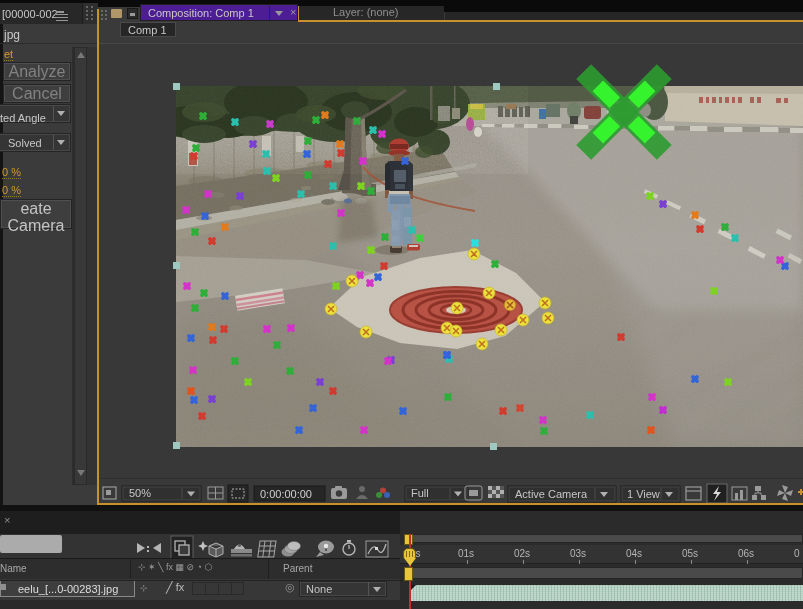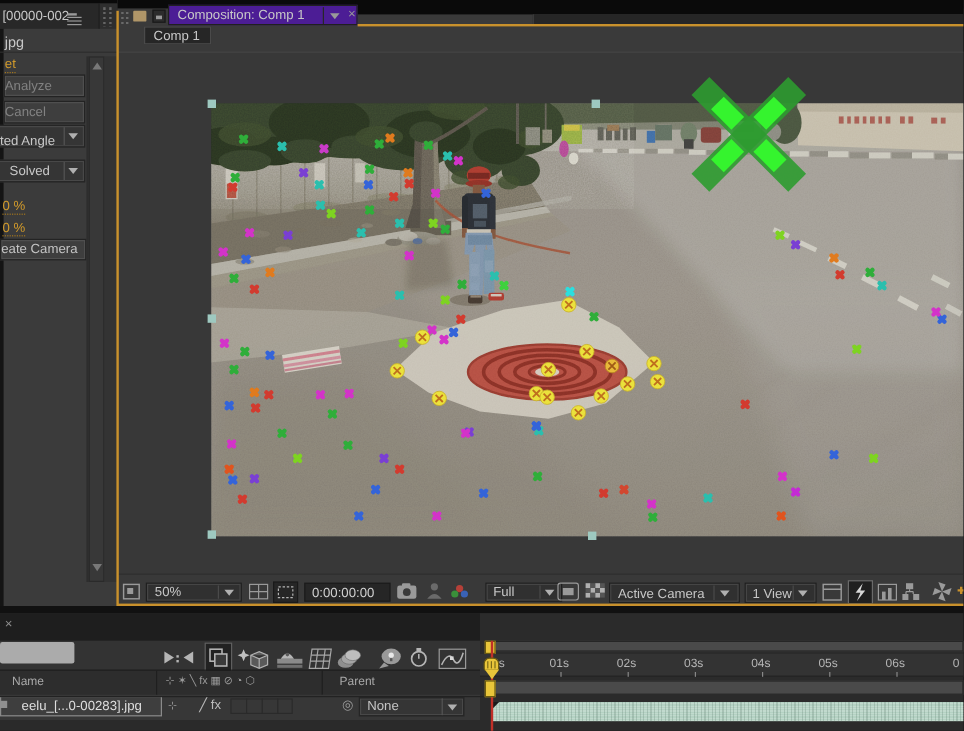--- a/index.html
+++ b/index.html
@@ -1,19 +1,19 @@
 <!DOCTYPE html>
 <html><head><meta charset="utf-8"><style>
 *{margin:0;padding:0;box-sizing:border-box}
 html,body{width:803px;height:609px;background:#0a0a0a;font-family:"Liberation Sans",sans-serif;overflow:hidden;position:relative}
 .a{position:absolute}
 .txt{color:#c8c8c8;font-size:11px;white-space:nowrap}
 .dim{color:#7d7d7d}
 .orange{color:#d19a2b}
-.btn{background:#3e3e3e;border:1px solid #232323;box-shadow:inset 0 0 0 1px #4f4f4f;color:#828282;font-size:11px;text-align:left}
+.btn{background:#3e3e3e;border:1px solid #232323;box-shadow:inset 0 0 0 1px #4f4f4f;color:#828282;font-size:16px;text-align:center}
 .dd{background:#353535;border:1px solid #252525;box-shadow:inset 0 0 0 1px #484848;color:#c4c4c4;font-size:11px}
 .tri{width:0;height:0;border-left:4px solid transparent;border-right:4px solid transparent;border-top:5px solid #b0b0b0}
 </style></head>
 <body>
 
 <div class="a" style="left:0;top:0;width:98px;height:505px;background:#3b3b3b">
   <div class="a" style="left:0;top:0;width:98px;height:3px;background:#0a0a0a"></div>
   <div class="a" style="left:0;top:3px;width:82px;height:21px;background:#282828"></div>
   <div class="a txt" style="left:2px;top:8px;font-size:11px">[00000-002</div>
   <div class="a" style="left:56px;top:11px;width:8px;height:2px;background:#999"></div>
@@ -35,21 +35,21 @@
   <div class="a txt" style="left:0px;top:112px">ted Angle</div>
   <div class="a" style="left:53px;top:106px;width:1px;height:15px;background:#555"></div>
   <div class="a tri" style="left:57px;top:111px"></div>
 
   <div class="a dd" style="left:-6px;top:133px;width:77px;height:19px"></div>
   <div class="a txt" style="left:8px;top:137px">Solved</div>
   <div class="a" style="left:53px;top:135px;width:1px;height:15px;background:#555"></div>
   <div class="a tri" style="left:57px;top:140px"></div>
   <div class="a orange" style="left:2px;top:166px;font-size:11px;border-bottom:1px dotted #a2761f">0 %</div>
   <div class="a orange" style="left:2px;top:184px;font-size:11px;border-bottom:1px dotted #a2761f">0 %</div>
-  <div class="a btn" style="left:0;top:199px;width:72px;height:18px;line-height:17px;color:#c4c4c4">eate Camera</div>
+  <div class="a btn" style="left:0;top:199px;width:72px;height:30px;line-height:17px;color:#c4c4c4">eate Camera</div>
 
   <div class="a" style="left:72px;top:47px;width:2px;height:438px;background:#2d2d2d"></div>
   <div class="a" style="left:74px;top:47px;width:13px;height:438px;background:#383838;border:1px solid #2a2a2a"></div>
   <div class="a" style="left:77px;top:52px;width:0;height:0;border-left:4px solid transparent;border-right:4px solid transparent;border-bottom:6px solid #787878"></div>
   <div class="a" style="left:77px;top:470px;width:0;height:0;border-left:4px solid transparent;border-right:4px solid transparent;border-top:6px solid #787878"></div>
   <div class="a" style="left:87px;top:47px;width:11px;height:438px;background:#333"></div>
 </div>
 
 <div class="a" style="left:98px;top:0;width:705px;height:505px;background:#3a3a3a">
 
@@ -62,20 +62,23 @@
   <div class="a" style="left:29px;top:8px;width:11px;height:11px;background:#2c2c2c;border:1px solid #191919"></div>
   <div class="a" style="left:32px;top:13px;width:5px;height:3px;background:#999"></div>
 
   <div class="a" style="left:42px;top:4px;width:158px;height:17px;background:#4c1d95;border:1px solid #202020;overflow:hidden">
     <div class="txt" style="position:absolute;left:7px;top:2px;font-size:11px">Composition: Comp 1</div>
     <div class="a" style="left:128px;top:1px;width:1px;height:14px;background:#272727"></div>
     <div class="tri" style="position:absolute;left:134px;top:6px;border-top-color:#999"></div>
     <div style="position:absolute;left:149px;top:1px;color:#9a9a9a;font-size:11px">×</div>
   </div>
 
+  <div class="a" style="left:200px;top:6px;width:146px;height:15px;background:#272727;border-left:1px solid #c9912c;overflow:hidden">
+    <div class="dim" style="position:absolute;left:34px;top:0px;font-size:11px;color:#8f8f8f">Layer: (none)</div>
+  </div>
   <div class="a" style="left:346px;top:12px;width:359px;height:9px;background:#262626"></div>
   <div class="a" style="left:346px;top:12px;width:1px;height:9px;background:#3a3a3a"></div>
 
   <div class="a" style="left:200px;top:20px;width:505px;height:1.5px;background:#c9912c"></div>
 
   <div class="a" style="left:22px;top:22px;width:56px;height:15px;background:#262626;border:1px solid #4a4a4a">
     <div class="txt" style="position:absolute;left:7px;top:1px;font-size:11px">Comp 1</div>
   </div>
   <div class="a" style="left:0;top:43px;width:705px;height:1px;background:#474747"></div>
 
@@ -674,21 +677,21 @@
       <line x1="219" y1="15" x2="219" y2="11" stroke="#b5b5b5" stroke-width="1.3"></line>
 
       <rect x="236" y="7" width="22" height="16" fill="none" stroke="#9a9a9a"></rect>
       <path d="M238,20 q6,-12 10,-4 q4,7 8,-6" fill="none" stroke="#b5b5b5" stroke-width="1.3"></path>
       <rect x="245" y="13" width="3" height="3" fill="#d8d8d8"></rect>
     </svg>
   </div>
 
   <div class="a" style="left:0;top:53px;width:400px;height:1px;background:#1a1a1a"></div>
   <div class="a" style="left:0;top:54px;width:400px;height:20px;background:#2d2d2d"></div>
-  <div class="a" style="left:10px;top:58px;color:#a8a8a8;font-size:10px">Name</div>
+  <div class="a" style="left:0;top:58px;color:#a8a8a8;font-size:10px">Name</div>
   <div class="a" style="left:130px;top:54px;width:1px;height:20px;background:#1f1f1f"></div>
   <div class="a" style="left:268px;top:54px;width:1px;height:20px;background:#1f1f1f"></div>
   <div class="a" style="left:283px;top:58px;color:#a8a8a8;font-size:10px">Parent</div>
   <div class="a" style="left:138px;top:57px;color:#999;font-size:9px">⊹ ✶ ╲ fx ▦ ⊘ ◔ ⬡</div>
 
   <div class="a" style="left:0;top:74px;width:400px;height:21px;background:#373737"></div>
   <div class="a" style="left:0;top:75px;width:135px;height:17px;background:#3e3e3e;border:1px solid #8a8a8a"></div>
   <div class="a" style="left:18px;top:78px;color:#dedede;font-size:11px">eelu_[...0-00283].jpg</div>
   <div class="a" style="left:140px;top:78px;color:#999;font-size:9px">⊹</div>
   <div class="a" style="left:166px;top:76px;color:#bbb;font-size:11px">╱ fx</div>

